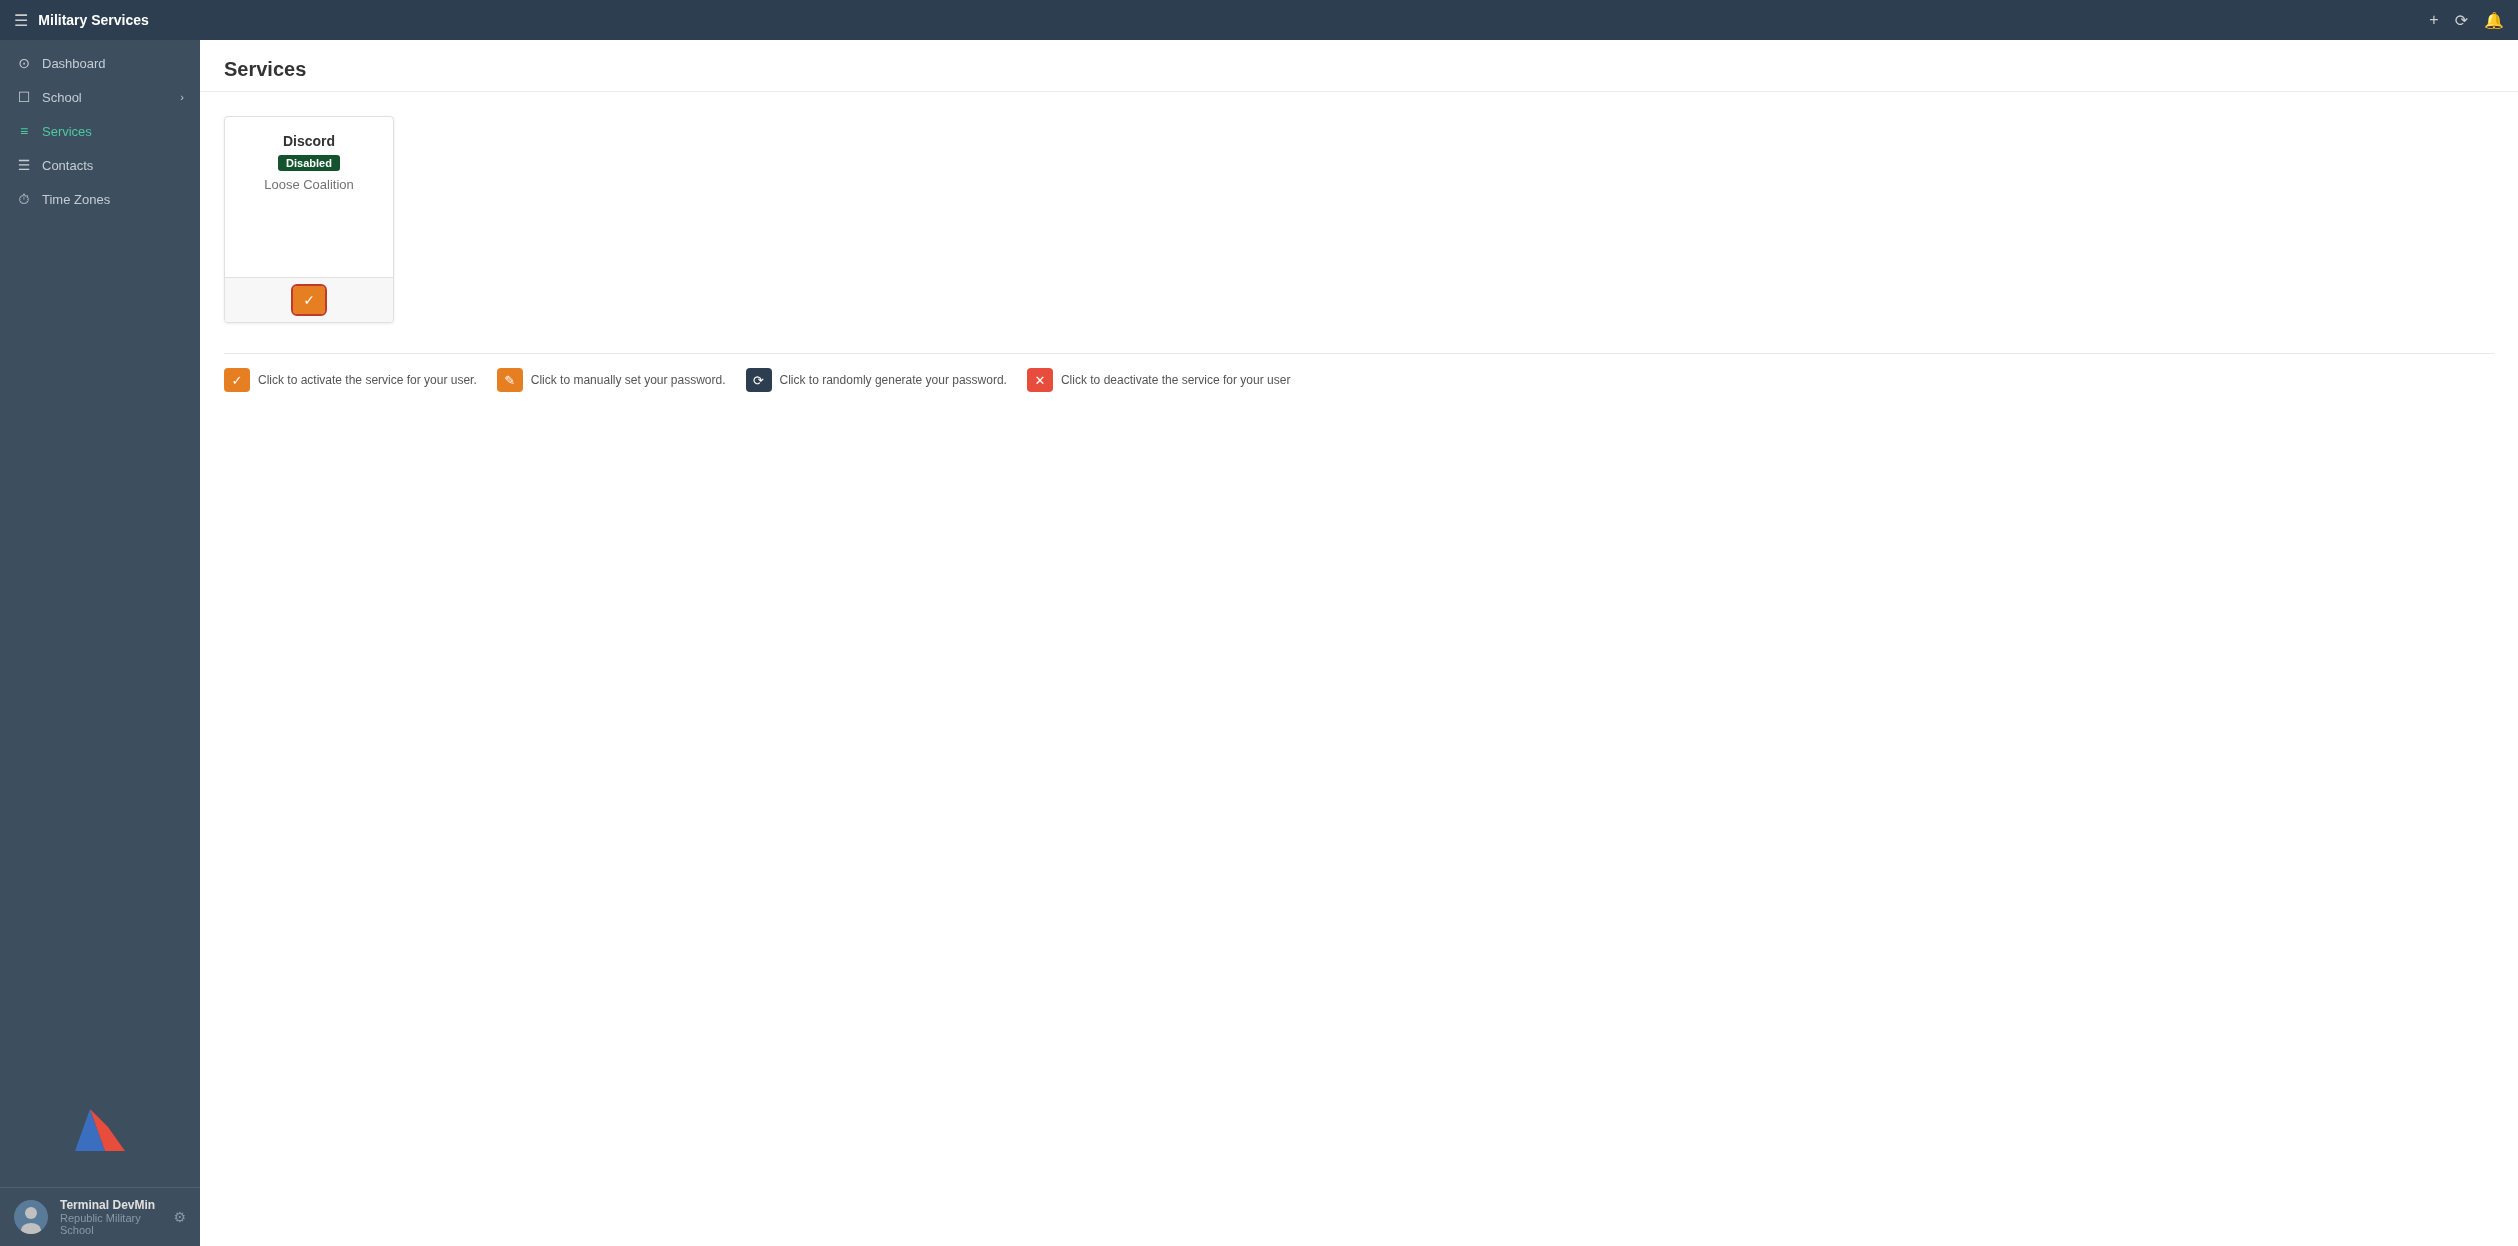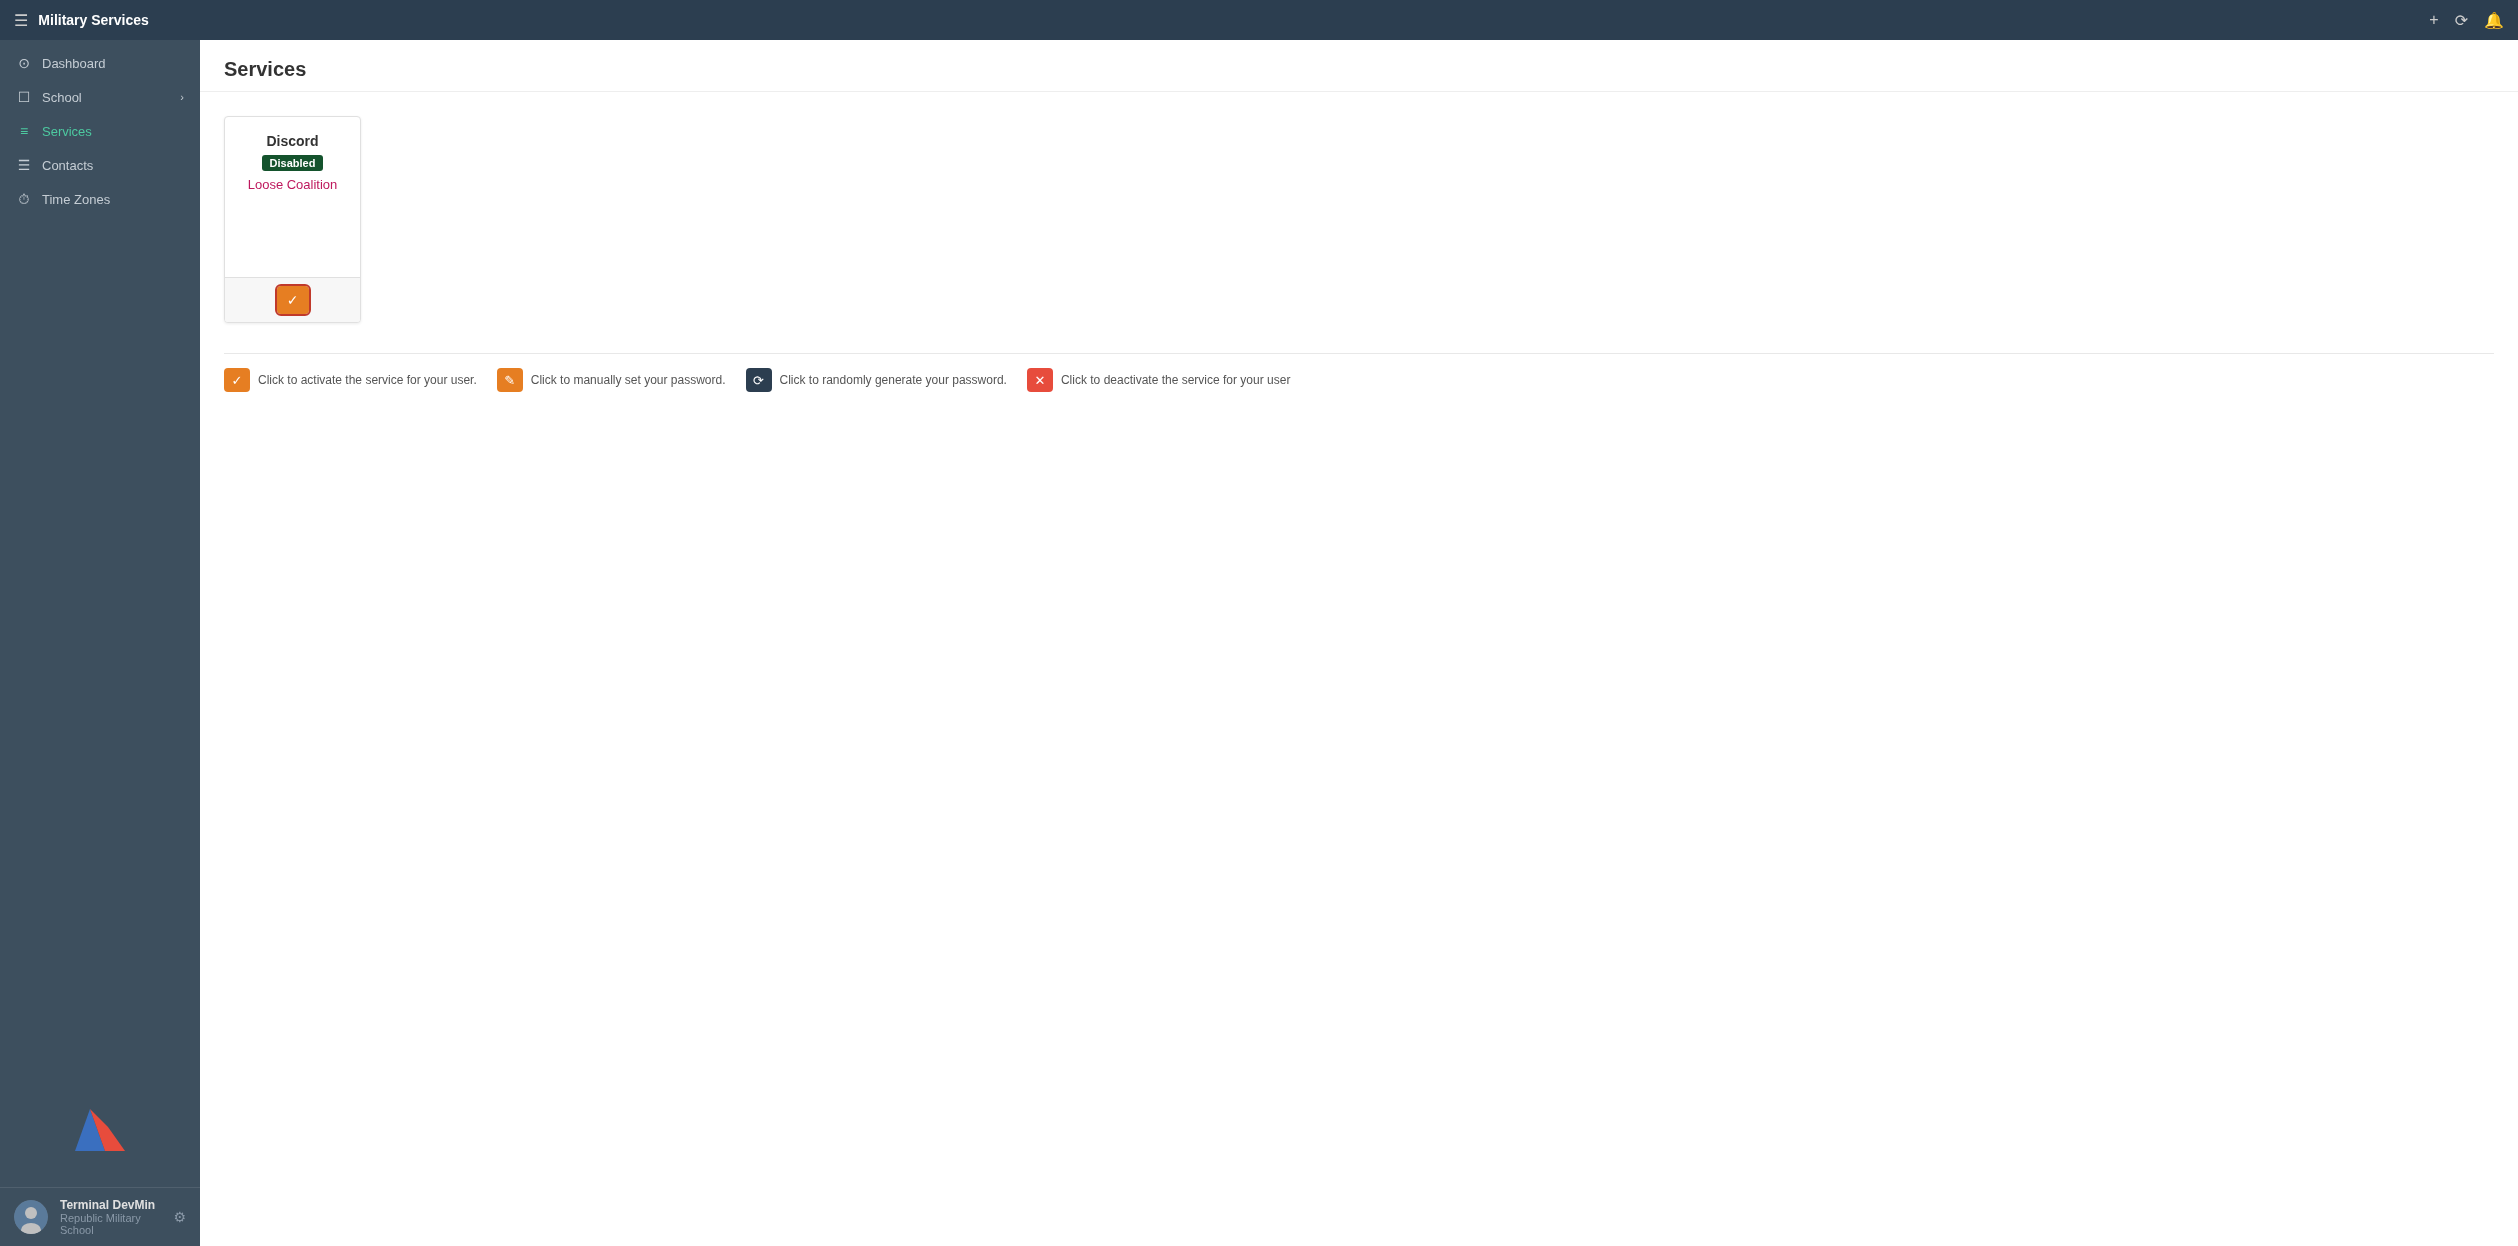--- a/index.html
+++ b/index.html
@@ -98,21 +98,21 @@
 
     
     .cards-grid {
       display: flex;
       flex-wrap: wrap;
       gap: 16px;
       margin-bottom: 30px;
     }
 
     .service-card {
-      width: 137px;
+      width: 170px;
       border: 1px solid #e0e0e0;
       border-radius: 4px;
       overflow: hidden;
       background: #fff;
       box-shadow: 0 1px 3px rgba(0,0,0,0.08);
     }
     .card-body {
       padding: 16px 12px 20px;
       text-align: center;
       min-height: 160px;
@@ -130,21 +130,21 @@
       display: inline-block;
       padding: 2px 8px;
       border-radius: 3px;
       font-size: 11px;
       font-weight: 600;
       color: #fff;
     }
     .card-badge.disabled { background: #14532d; }
     .card-org {
       font-size: 13px;
-      color: #be185d;
+      color: #737373;
     }
     .card-footer {
       background: #f7f7f7;
       border-top: 1px solid #e0e0e0;
       padding: 8px 12px;
       display: flex;
       align-items: center;
       justify-content: center;
       gap: 6px;
     }

